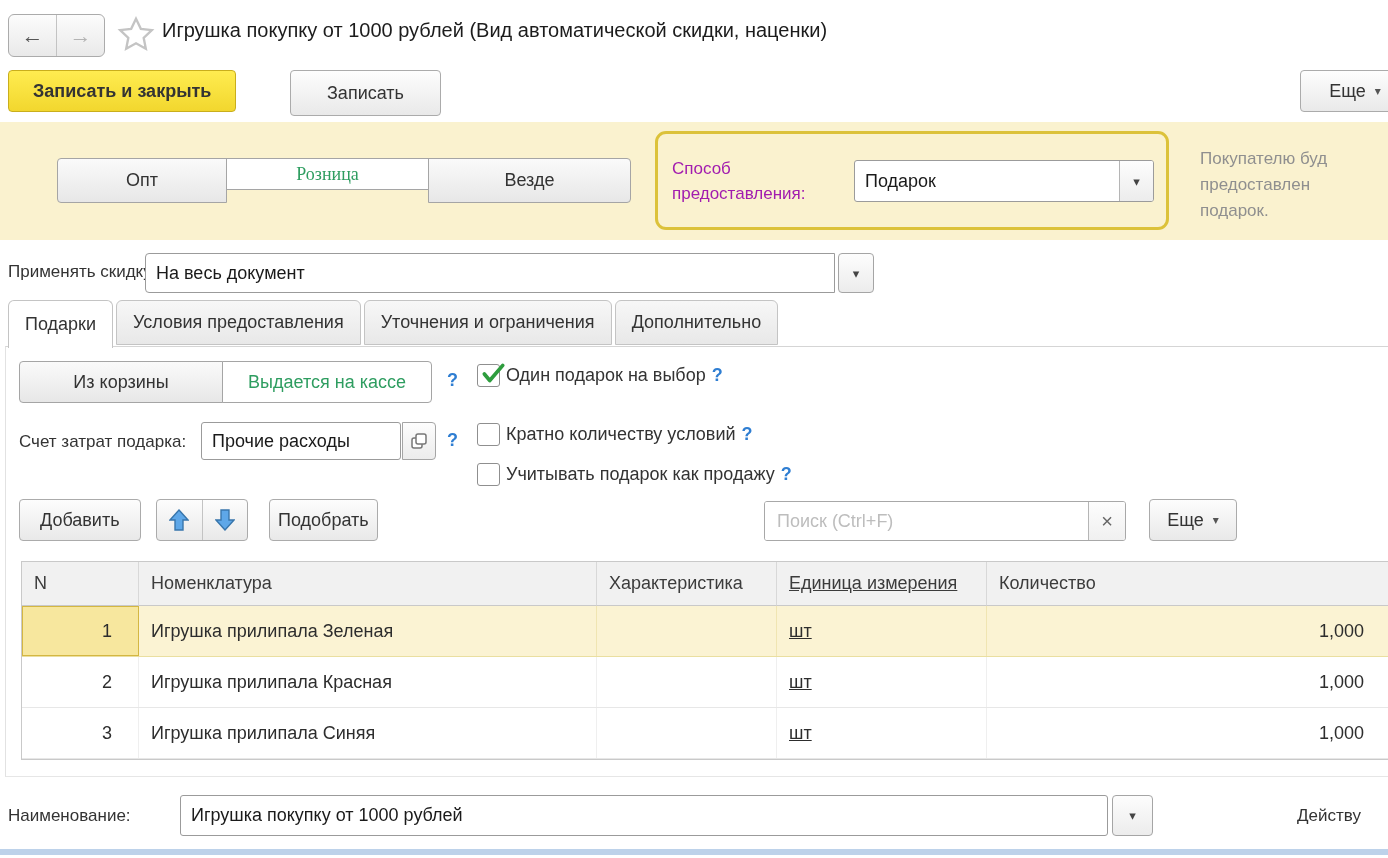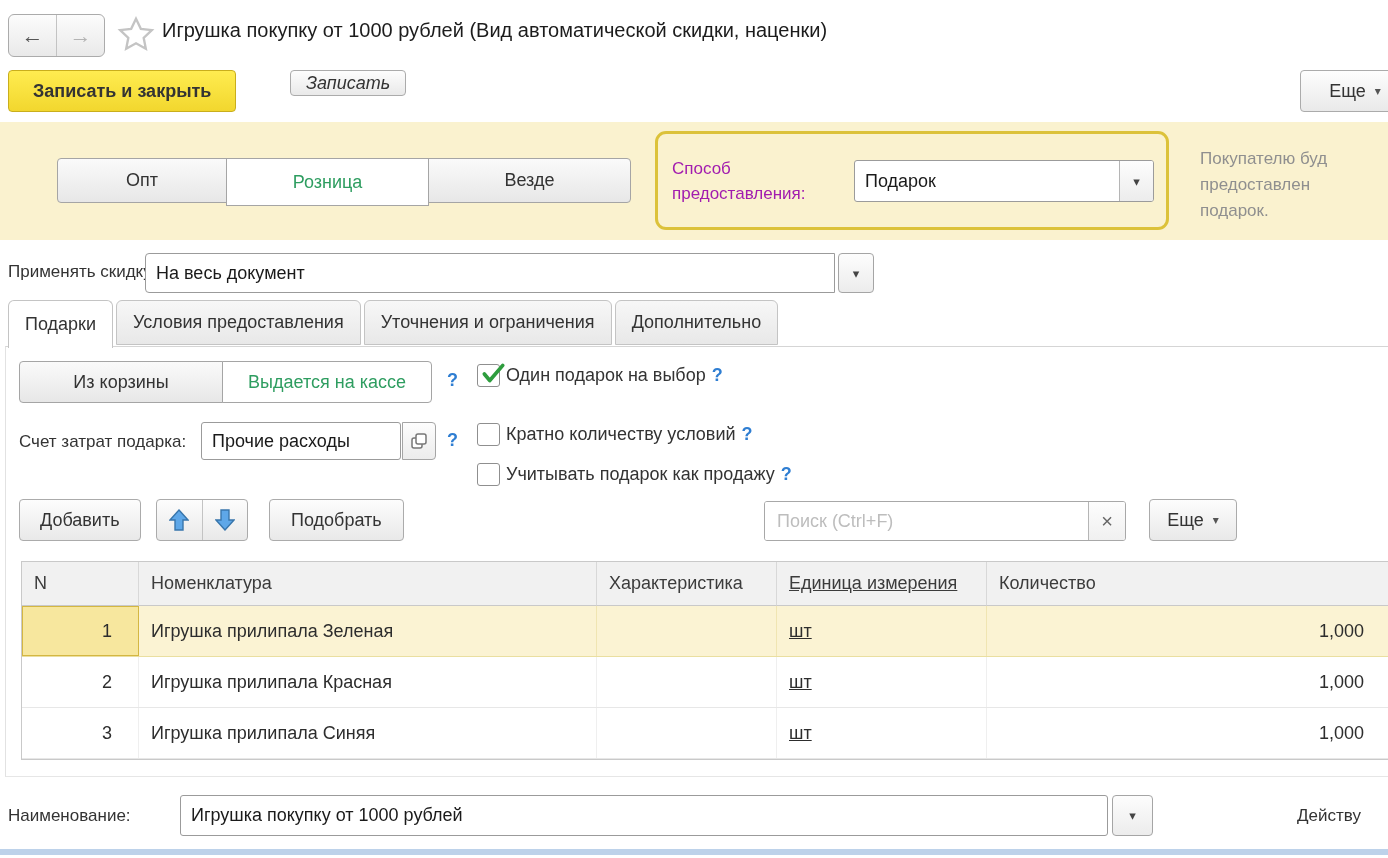--- a/index.html
+++ b/index.html
@@ -55,28 +55,28 @@
     display: flex; background: linear-gradient(#fcfcfc,#e9e9e9);
     border: 1px solid #ababab; border-radius: 6px; overflow: hidden;
   }
   .nav-group .nav-cell { flex: 1; display: flex; align-items: center; justify-content: center; font-size: 22px; cursor: pointer; }
   .nav-group .nav-cell:first-child { border-right: 1px solid #c3c3c3; color: #555; }
   .nav-group .nav-cell:last-child { color: #b3b3b3; }
   .star { position: absolute; left: 116px; top: 14px; cursor: pointer; }
   .page-title { position: absolute; left: 162px; top: 19px; font-size: 20px; color: #1c1c1c; white-space: nowrap; }
   
   .cmd-save-close { position: absolute; left: 8px; top: 70px; height: 42px; padding: 0 24px; }
-  .cmd-save { position: absolute; left: 290px; top: 70px; height: 26px; padding: 0 15px; font-style: italic; }
+  .cmd-save { position: absolute; left: 290px; top: 70px; height: 46px; padding: 0 36px; }
   .more-btn { gap: 9px; }
   .more-btn .dd { font-size: 12px; color: #555; }
   .cmd-more { position: absolute; left: 1300px; top: 70px; height: 42px; width: 110px; }
   
   .scope-panel { position: absolute; left: 0; top: 122px; width: 1388px; height: 118px; background: #faf2cf; }
   .seg1-0 { left: 57px;  top: 36px; width: 170px; height: 45px; border-radius: 4px 0 0 4px; }
-  .seg1-1 { left: 226px; top: 36px; width: 203px; height: 48px; }
+  .seg1-1 { left: 226px; top: 36px; width: 203px; height: 32px; font-family: Liberation Serif, serif; }
   .seg1-2 { left: 428px; top: 36px; width: 203px; height: 45px; border-radius: 0 4px 4px 0; }
   .method-group {
     position: absolute; left: 655px; top: 9px; width: 514px; height: 99px;
     border: 3px solid #dcc23a; border-radius: 11px;
   }
   .method-label { position: absolute; left: 14px; top: 22px; width: 182px; line-height: 25px; color: #a21caf; }
   .method-combo { left: 196px; top: 26px; width: 300px; height: 42px; }
   .method-combo .arrow-cell { width: 34px; }
   .scope-hint { position: absolute; left: 1200px; top: 24px; width: 250px; color: #8f8f8f; line-height: 26px; }
   .scope-hint div { white-space: nowrap; }
@@ -107,21 +107,21 @@
   .cost-label { position: absolute; left: 13px; top: 85px; }
   .cost-combo { left: 195px; top: 75px; width: 200px; height: 38px; }
   .cost-open { left: 396px; top: 75px; width: 34px; height: 38px; border-radius: 0 4px 4px 0; }
   .cost-help { position: absolute; left: 441px; top: 83px; }
   
   .tb-add  { position: absolute; left: 13px; top: 152px; height: 42px; padding: 0 20px; font-size: 18px; }
   .updown { position: absolute; left: 150px; top: 152px; width: 92px; height: 42px; display: flex;
             background: linear-gradient(#fdfdfd,#e9e9e9); border: 1px solid #ababab; border-radius: 4px; overflow: hidden; }
   .updown .cell { flex: 1; display: flex; align-items: center; justify-content: center; cursor: pointer; }
   .updown .cell:first-child { border-right: 1px solid #c3c3c3; }
-  .tb-pick { position: absolute; left: 263px; top: 152px; height: 42px; padding: 0 21px; font-size: 18px; }
+  .tb-pick { position: absolute; left: 263px; top: 152px; height: 42px; padding: 0 8px; font-size: 18px; }
   .search-wrap { position: absolute; left: 758px; top: 154px; width: 362px; height: 40px; display: flex;
                  border: 1px solid #a8a8a8; border-radius: 3px; background: #fff; overflow: hidden; }
   .search-wrap input { flex: 1; border: none; outline: none; padding: 0 12px; font-size: 18px;
                        font-family: "Liberation Sans", sans-serif; color: #333; }
   .search-wrap input::placeholder { color: #bdbdbd; }
   .search-clear { width: 37px; display: flex; align-items: center; justify-content: center;
                   border-left: 1px solid #b5b5b5; color: #666; font-size: 20px; cursor: pointer;
                   background: linear-gradient(#fdfdfd,#f0f0f0); }
   .tb-more { position: absolute; left: 1143px; top: 152px; height: 42px; width: 88px; }
   

